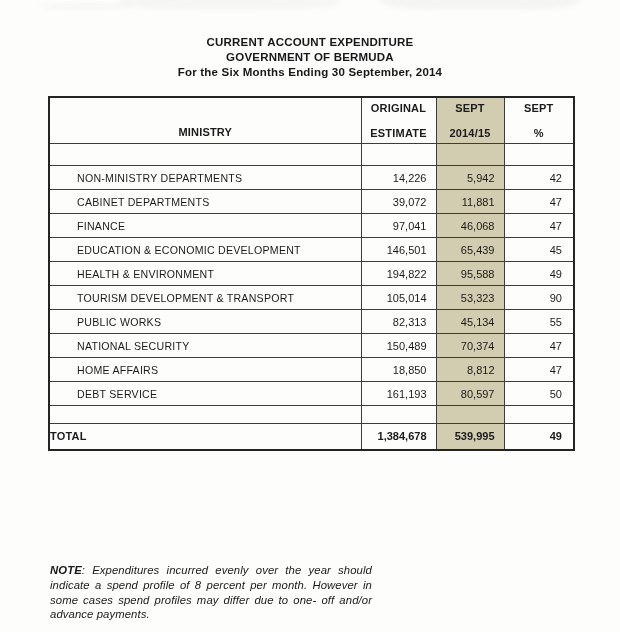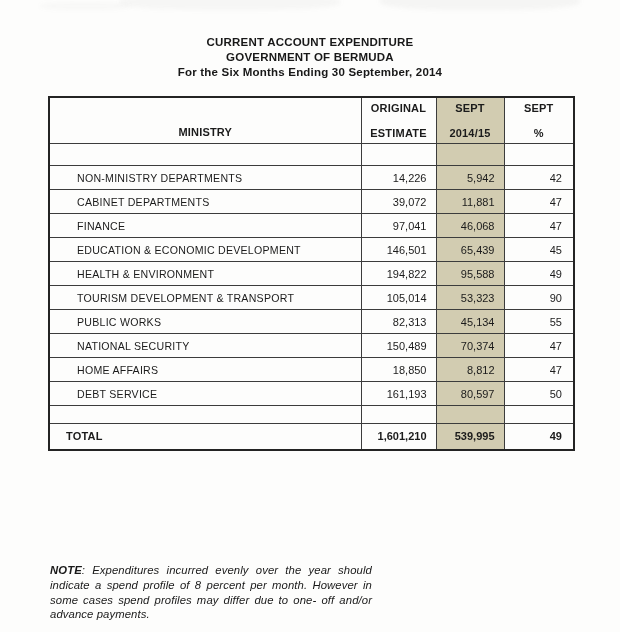--- a/index.html
+++ b/index.html
@@ -54,21 +54,21 @@
   tr.spacer-top { height:22px; }
   tr.spacer-bottom { height:18px; }
 
   tr.data { height:24px; }
   td.ministry { text-align:left; padding-left:27px; font-size:10.6px; letter-spacing:0.25px; }
   td.num { text-align:right; padding-right:9px; font-variant-numeric:tabular-nums; }
   td.pct { text-align:right; padding-right:11px; }
 
   tr.total { height:26px; }
   tr.total td { font-weight:bold; }
-  tr.total td.ministry { padding-left:16px; font-size:11px; letter-spacing:0.2px; }
+  tr.total td.ministry { padding-left:0; font-size:11px; letter-spacing:0.2px; }
 
   .note {
     position:absolute; left:50px; top:552px; width:322px;
     font-style:italic; font-size:11.3px; line-height:14.7px;
     text-align:justify; letter-spacing:0.1px; color:#191919;
   }
   .note b { font-weight:bold; }
 </style>
 </head>
 <body>
@@ -184,20 +184,20 @@
 
   <tr class="spacer-bottom">
     <td></td>
         <td></td>
     <td class="tan"></td>
         <td></td>
   </tr>
 
   <tr class="total">
     <td class="ministry">TOTAL</td>
-    <td class="num">1,601,210</td>
+    <td class="num">1,384,678</td>
     <td class="num tan">539,995</td>
     <td class="pct">49</td>
   </tr>
 </tbody>
   </table>
 
 <p class="note"><b>NOTE</b><span>: Expenditures incurred evenly over the year should indicate a spend profile of 8 percent per month. However in some cases spend profiles may differ due to one- off and/or advance payments.</span></p>
 
 </body></html>

